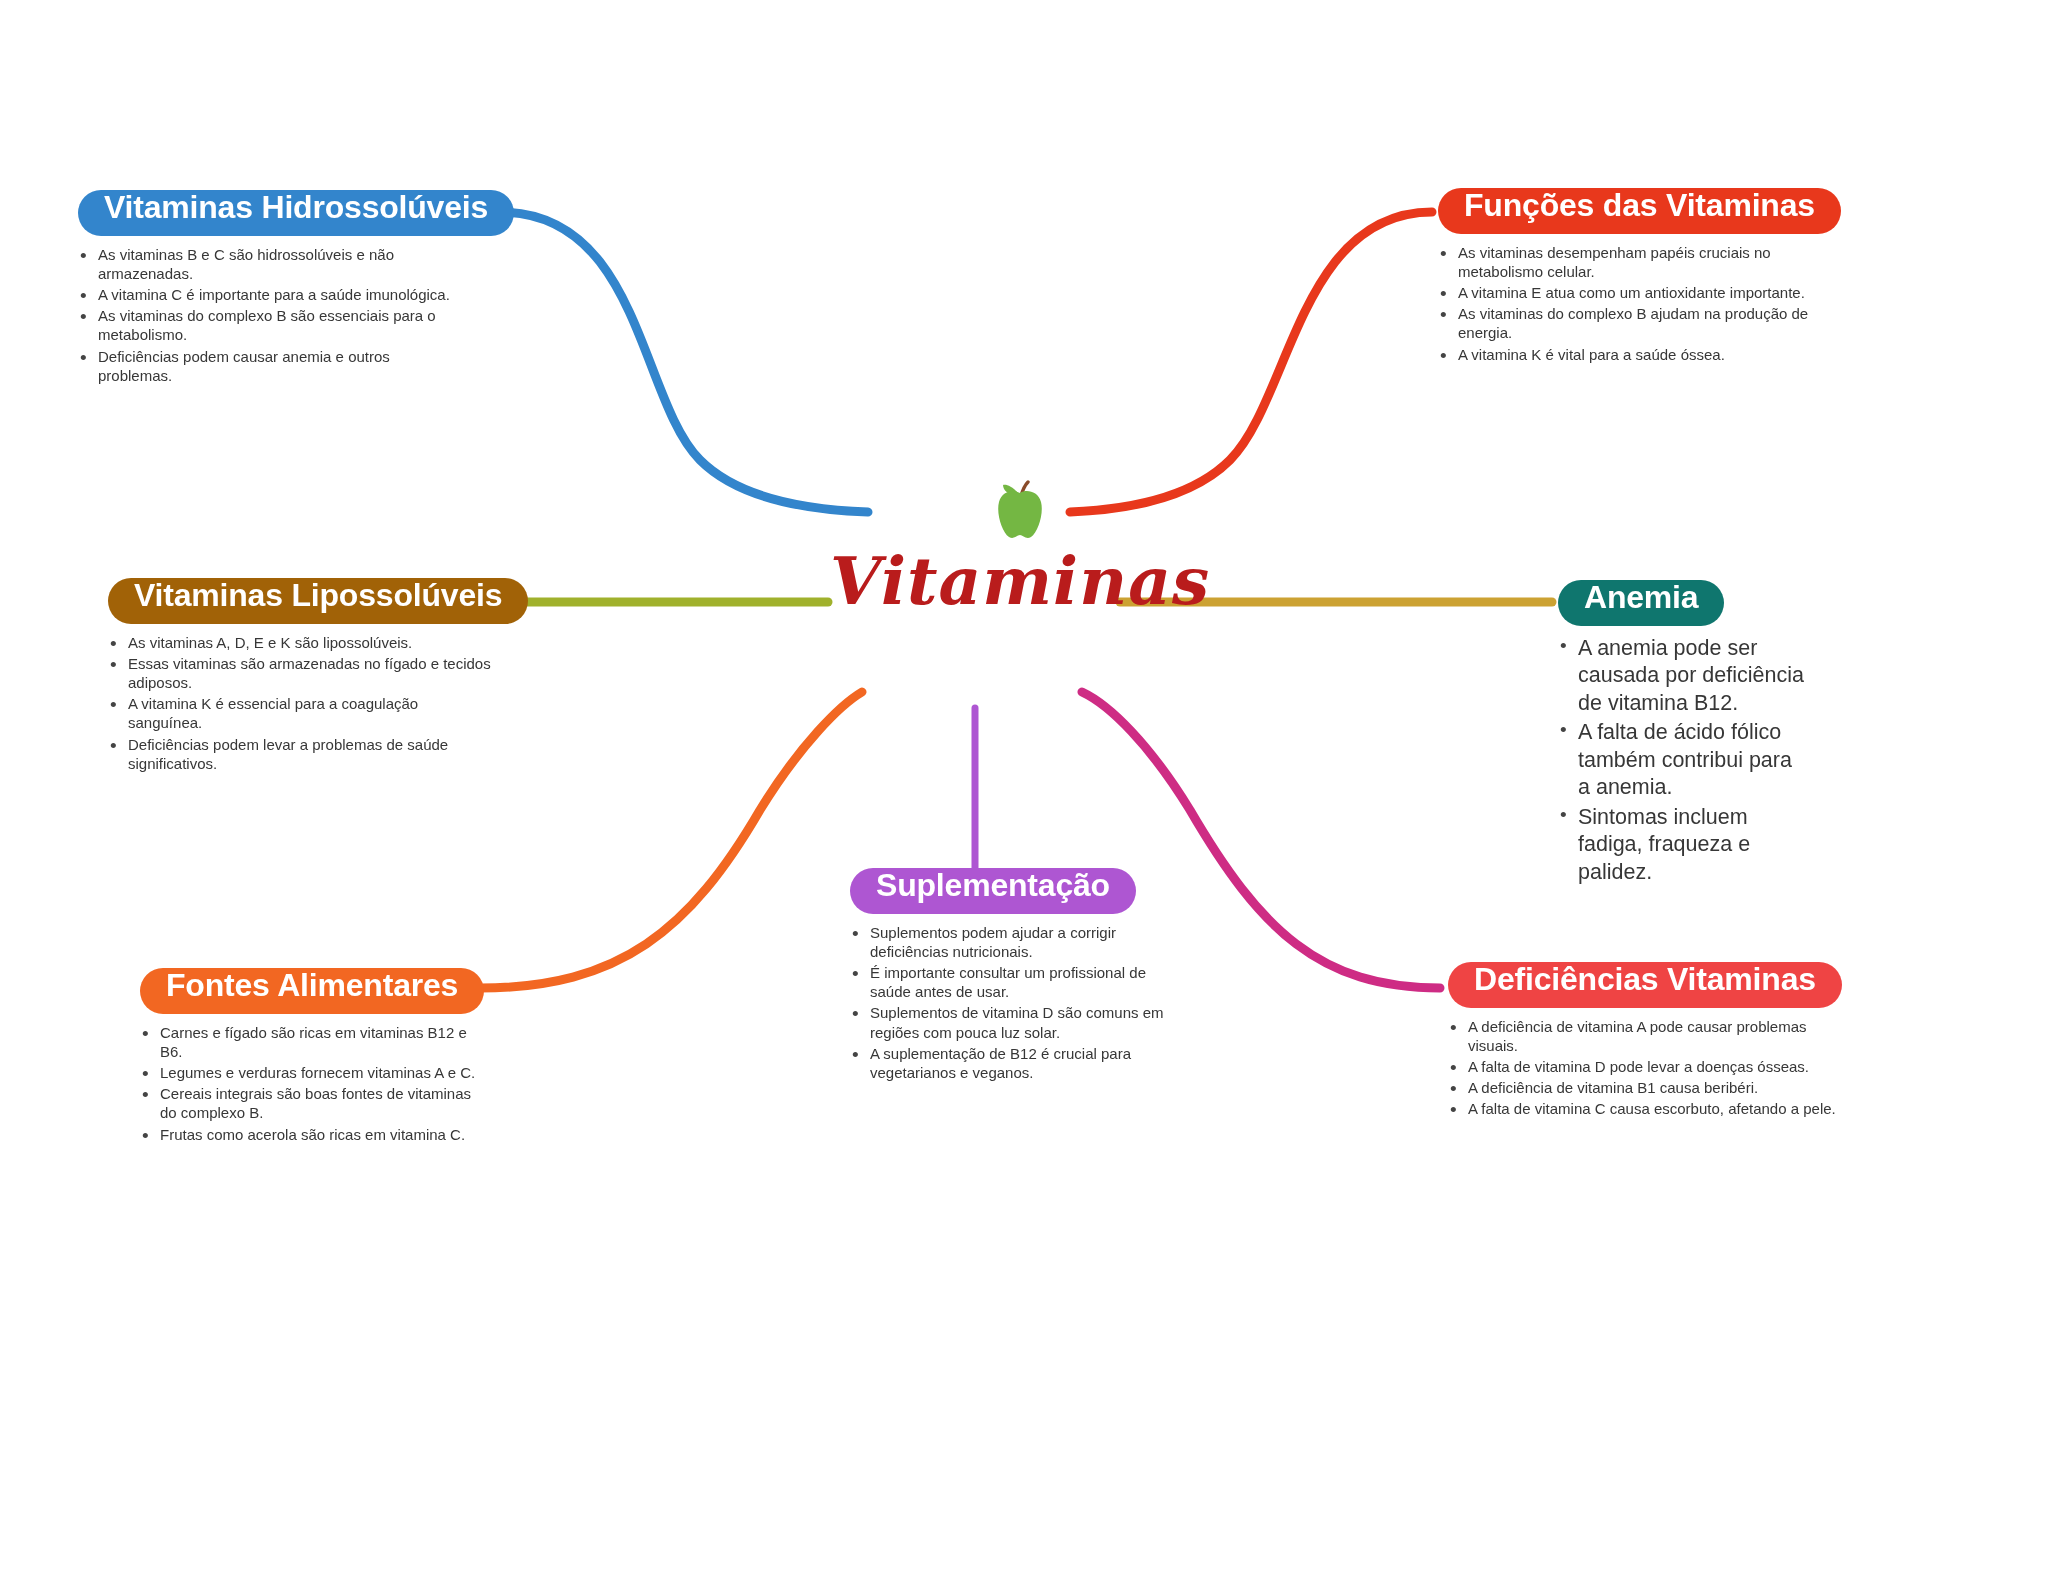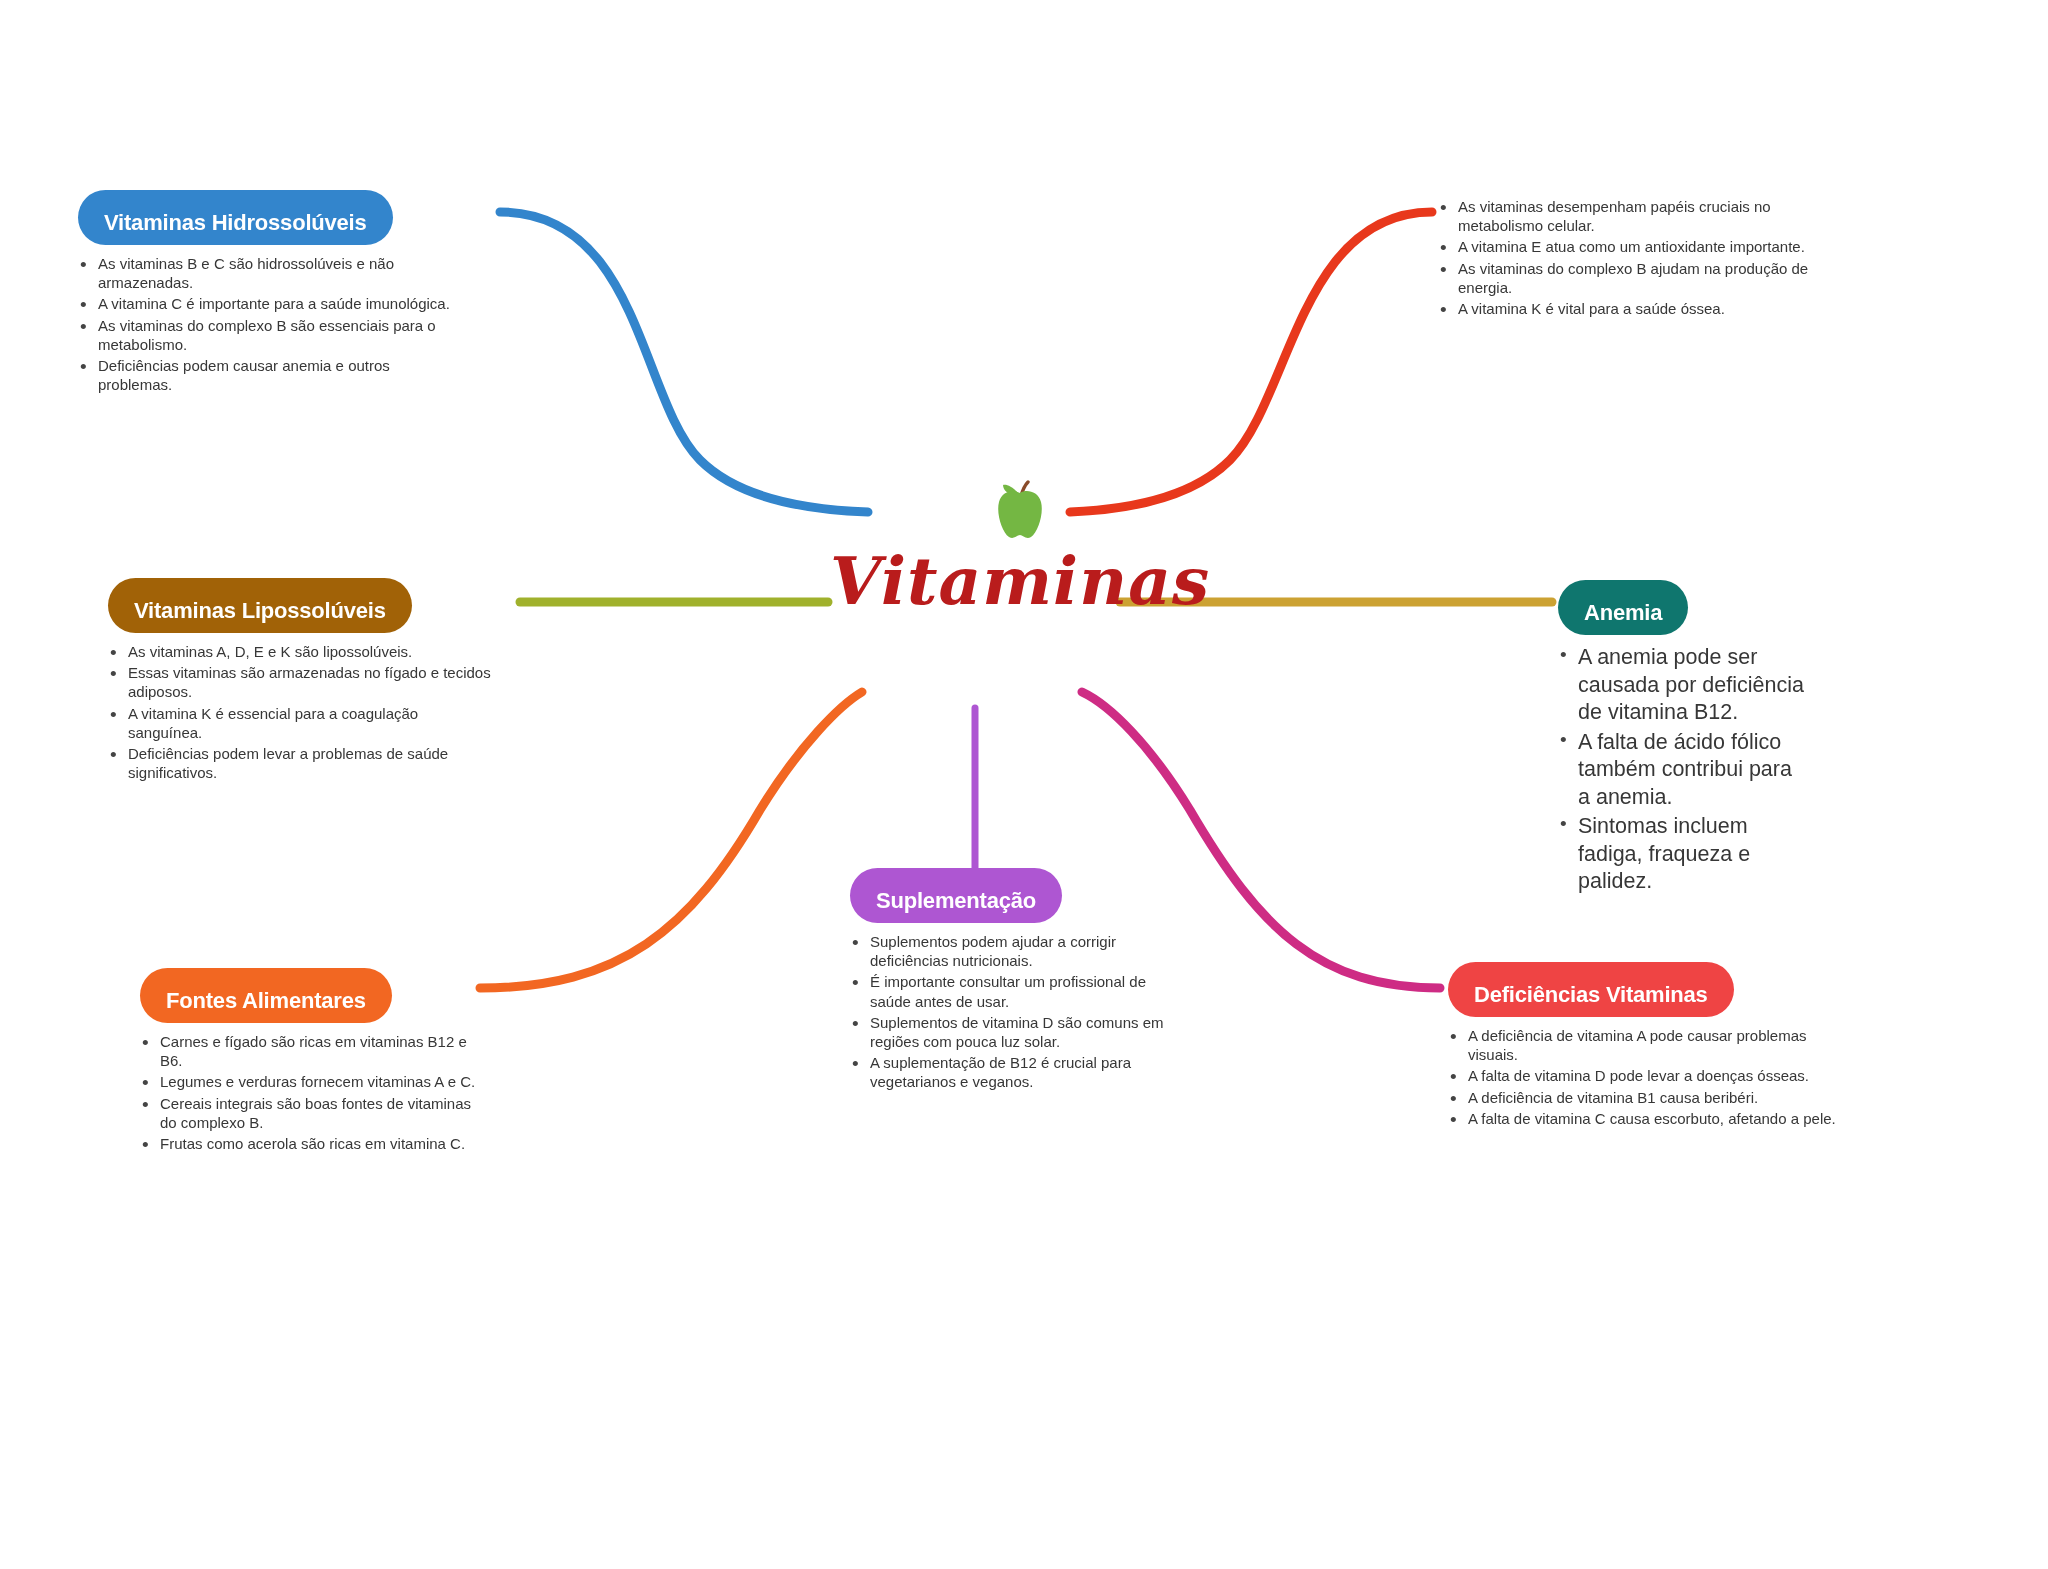--- a/index.html
+++ b/index.html
@@ -54,24 +54,24 @@
     line-height: 1;
   }
 
   
   .branch {
     position: absolute;
   }
   .pill {
     display: inline-block;
     border-radius: 999px;
-    padding: 21px 26px 11px 26px;
+    padding: 1px 26px 11px 26px;
     color: #ffffff;
     font-weight: 700;
-    font-size: 22px;
+    font-size: 32px;
     line-height: 1.05;
     white-space: nowrap;
     letter-spacing: -0.2px;
   }
   .pill-row {
     display: block;
   }
   .bullets {
     list-style: none;
     margin: 9px 0 0 0;
@@ -150,20 +150,23 @@
     </div>
     <ul class="bullets">
       <li>As vitaminas B e C são hidrossolúveis e não armazenadas.</li>
       <li>A vitamina C é importante para a saúde imunológica.</li>
       <li>As vitaminas do complexo B são essenciais para o metabolismo.</li>
       <li>Deficiências podem causar anemia e outros problemas.</li>
     </ul>
   </div>
 
   <div class="branch" id="b-funcoes">
+    <div class="pill-row">
+      <span class="pill" style="background:#E8381C">Funções das Vitaminas</span>
+    </div>
     <ul class="bullets">
       <li>As vitaminas desempenham papéis cruciais no metabolismo celular.</li>
       <li>A vitamina E atua como um antioxidante importante.</li>
       <li>As vitaminas do complexo B ajudam na produção de energia.</li>
       <li>A vitamina K é vital para a saúde óssea.</li>
     </ul>
   </div>
 
   <div class="branch" id="b-lipo">
     <div class="pill-row">

